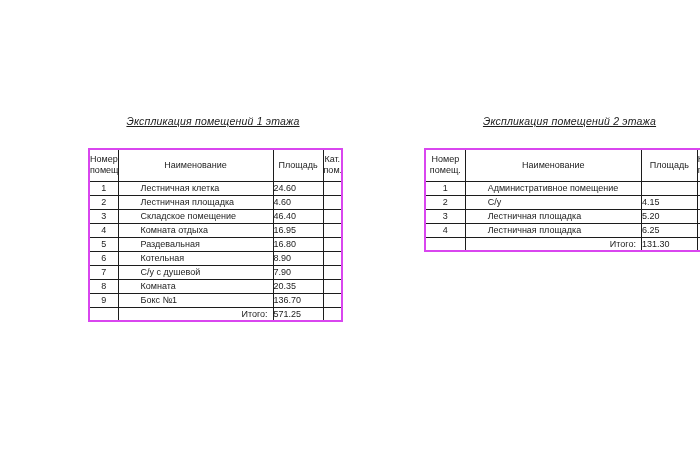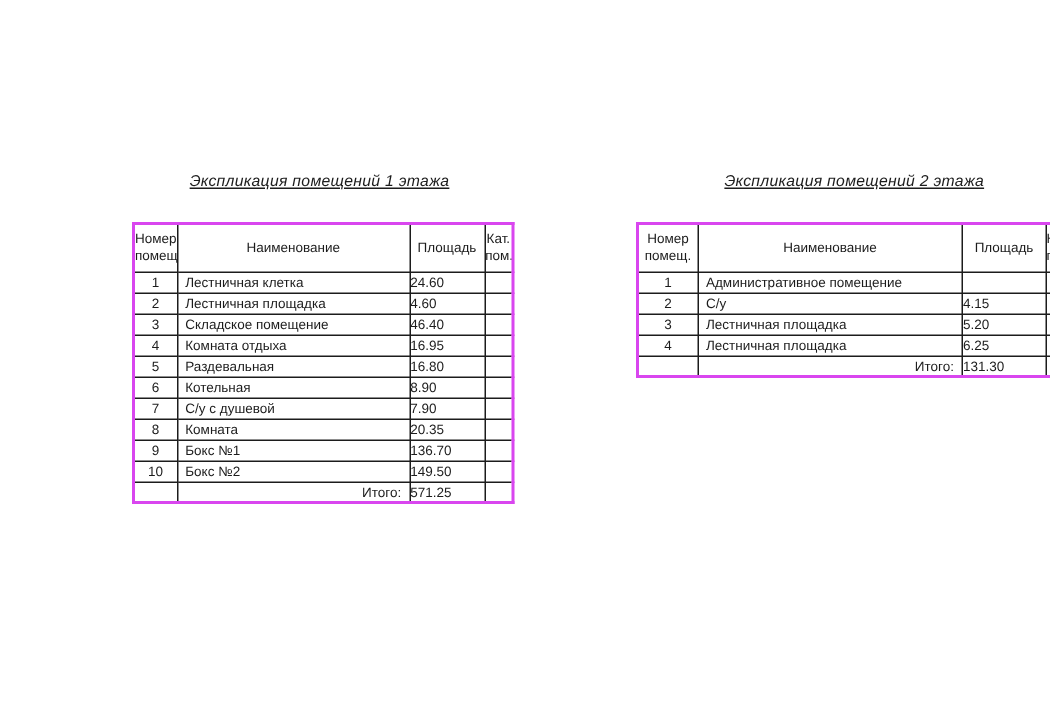--- a/index.html
+++ b/index.html
@@ -42,21 +42,21 @@
     vertical-align:middle;
     white-space:pre-line;
     line-height:1.2;
   }
   .expl-table td {
     height:14px;
     vertical-align:middle;
     white-space:nowrap;
   }
   td.c-num  { text-align:center; }
-  td.c-name { text-align:left; padding-left:5px; }
+  td.c-name { text-align:left; padding-left:22px; }
   td.c-area { text-align:left; }
   td.c-cat  { }
   tr.r-total td.c-name {
     text-align:right;
     padding-right:5px;
   }
 </style>
 </head>
 <body>
 
@@ -127,26 +127,20 @@
           <td class="c-name">Комната</td>
           <td class="c-area">20.35</td>
           <td class="c-cat"></td>
         </tr>
         <tr>
           <td class="c-num">9</td>
           <td class="c-name">Бокс №1</td>
           <td class="c-area">136.70</td>
           <td class="c-cat"></td>
         </tr>
-        <tr>
-          <td class="c-num">10</td>
-          <td class="c-name">Бокс №2</td>
-          <td class="c-area">149.50</td>
-          <td class="c-cat"></td>
-        </tr>
         <tr class="r-total">
           <td class="c-num"></td>
           <td class="c-name">Итого:</td>
           <td class="c-area">571.25</td>
           <td class="c-cat"></td>
         </tr>
       </tbody>
     </table>
 </section>
 

